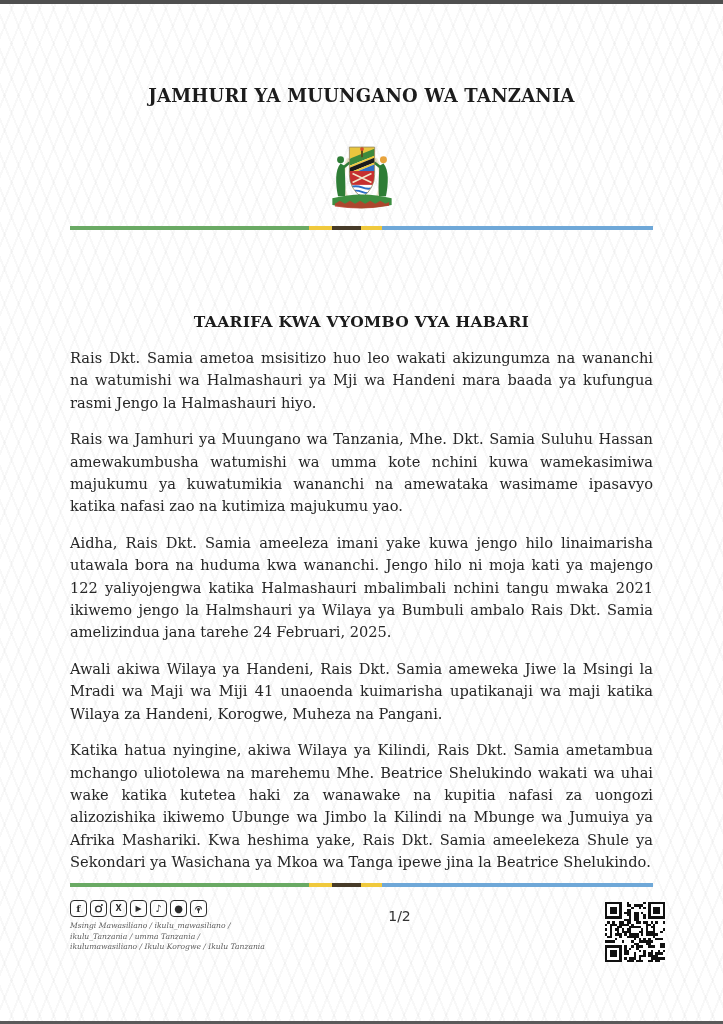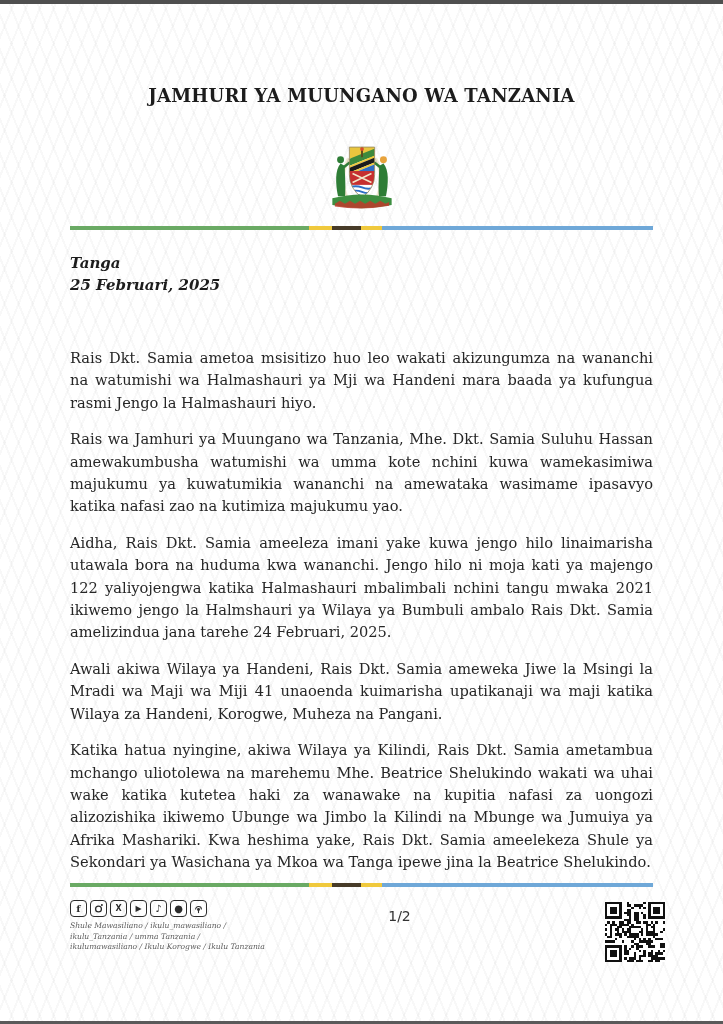--- a/index.html
+++ b/index.html
@@ -115,25 +115,22 @@
   </div>
 
   <div class="flag-divider top">
     <span class="seg seg-green"></span>
     <span class="seg seg-yellow1"></span>
     <span class="seg seg-dark"></span>
     <span class="seg seg-yellow2"></span>
     <span class="seg seg-blue"></span>
   </div>
 
-  <div class="dateline">
-    <div>Tanga</div>
-    <div>25 Februari, 2025</div>
-  </div>
-
+
+  <div class="press-title">TAARIFA KWA VYOMBO VYA HABARI</div>
 
   <div class="body-text">
     <p>Rais Dkt. Samia ametoa msisitizo huo leo wakati akizungumza na wananchi na watumishi wa Halmashauri ya Mji wa Handeni mara baada ya kufungua rasmi Jengo la Halmashauri hiyo.</p>
     <p>Rais wa Jamhuri ya Muungano wa Tanzania, Mhe. Dkt. Samia Suluhu Hassan amewakumbusha watumishi wa umma kote nchini kuwa wamekasimiwa majukumu ya kuwatumikia wananchi na amewataka wasimame ipasavyo katika nafasi zao na kutimiza majukumu yao.</p>
     <p>Aidha, Rais Dkt. Samia ameeleza imani yake kuwa jengo hilo linaimarisha utawala bora na huduma kwa wananchi. Jengo hilo ni moja kati ya majengo 122 yaliyojengwa katika Halmashauri mbalimbali nchini tangu mwaka 2021 ikiwemo jengo la Halmshauri ya Wilaya ya Bumbuli ambalo Rais Dkt. Samia amelizindua jana tarehe 24 Februari, 2025.</p>
     <p>Awali akiwa Wilaya ya Handeni, Rais Dkt. Samia ameweka Jiwe la Msingi la Mradi wa Maji wa Miji 41 unaoenda kuimarisha upatikanaji wa maji katika Wilaya za Handeni, Korogwe, Muheza na Pangani.</p>
     <p>Katika hatua nyingine, akiwa Wilaya ya Kilindi, Rais Dkt. Samia ametambua mchango uliotolewa na marehemu Mhe. Beatrice Shelukindo wakati wa uhai wake katika kutetea haki za wanawake na kupitia nafasi za uongozi alizozishika ikiwemo Ubunge wa Jimbo la Kilindi na Mbunge wa Jumuiya ya Afrika Mashariki. Kwa heshima yake, Rais Dkt. Samia ameelekeza Shule ya Sekondari ya Wasichana ya Mkoa wa Tanga ipewe jina la Beatrice Shelukindo.</p>
   </div>
 
   <div class="flag-divider bottom">
@@ -160,21 +157,21 @@
         <span class="sicon">●</span>
         <span class="sicon">
           <svg width="11" height="11" viewBox="0 0 12 12">
               <circle cx="6" cy="7" r="1.6" fill="#2b2b2b"></circle>
               <path d="M2.8,7 A3.2,3.2 0 0 1 9.2,7" fill="none" stroke="#2b2b2b" stroke-width="1.2"></path>
               <line x1="6" y1="7" x2="6" y2="11" stroke="#2b2b2b" stroke-width="1.2"></line>
             </svg>
         </span>
       </div>
       <div class="handles">
-        <div>Shule Mawasiliano / ikulu_mawasiliano /</div>
+        <div>Msingi Mawasiliano / ikulu_mawasiliano /</div>
         <div>ikulu_Tanzania / umma Tanzania /</div>
         <div>ikulumawasiliano / Ikulu Korogwe / Ikulu Tanzania</div>
       </div>
     </div>
 
     <div class="page-number">1/2</div>
 
     <div class="qr-wrap">
       <svg viewBox="0 0 25 25" shape-rendering="crispEdges">
         <rect x="0" y="0" width="25" height="25" fill="#ffffff"></rect>

